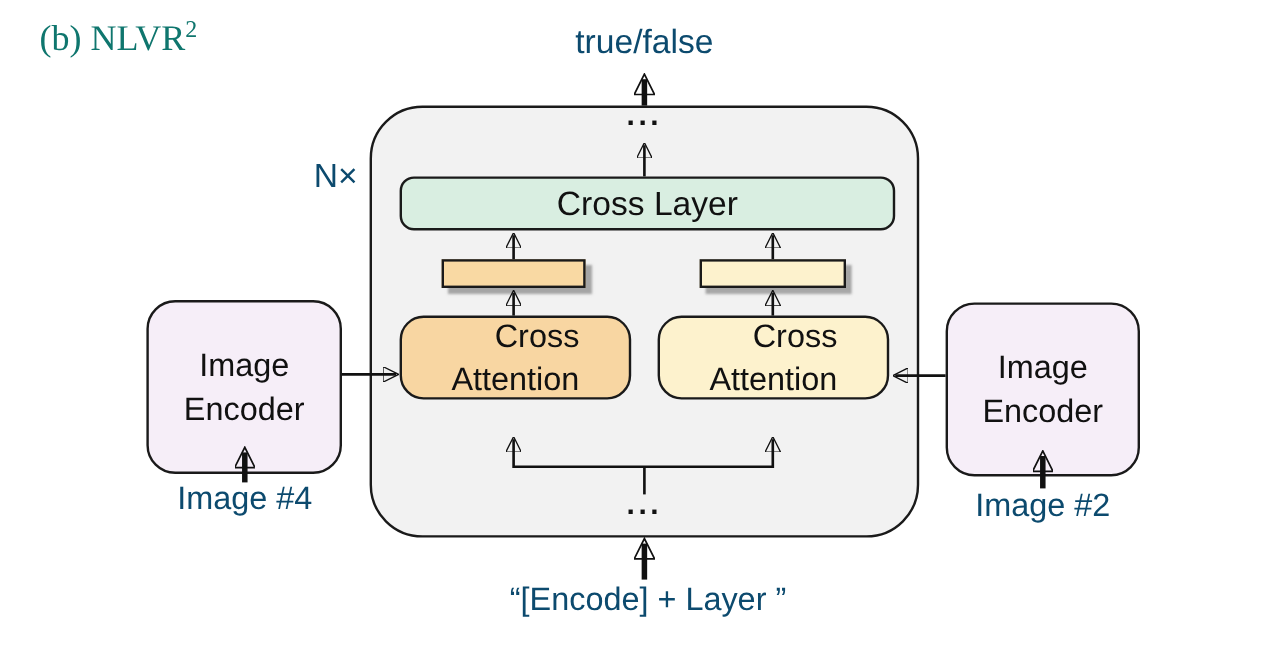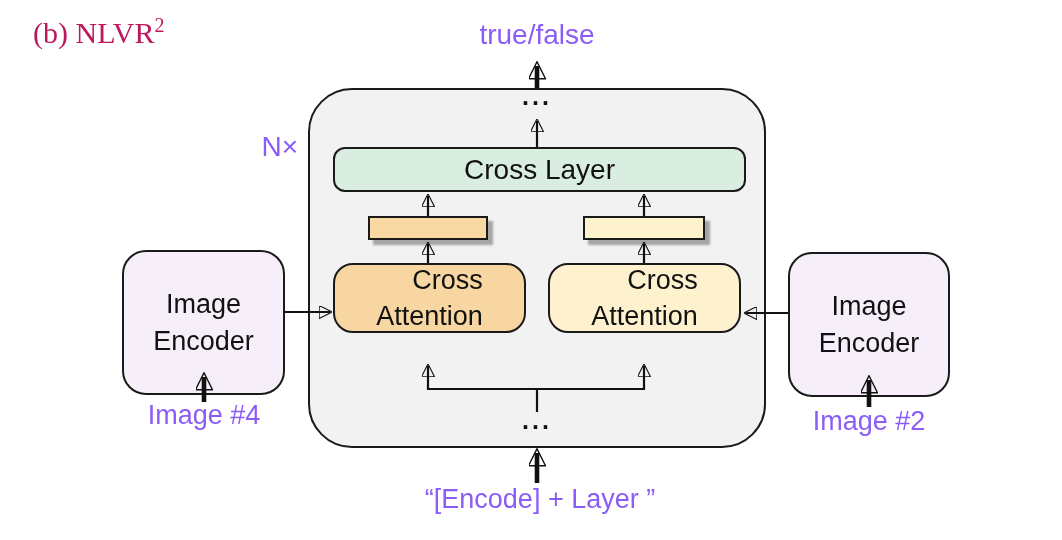--- a/index.html
+++ b/index.html
@@ -2,25 +2,25 @@
 <html style="--container-bg: #f2f2f2; --merge-bg: #d9eee1; --cross-left-bg: #f8d6a2; --cross-right-bg: #fdf2cd; --adapter-left-bg: #f9d9a3; --adapter-right-bg: #fdf2cd; --encoder-bg: #f6eef8;"><head>
 <meta charset="utf-8">
 <style>
   html,body{margin:0;padding:0;background:#ffffff;}
   .figure{
     position:relative;width:1062px;height:540px;background:#ffffff;
     font-family:"Liberation Sans", sans-serif;color:#111;overflow:hidden;
   }
   .abs{position:absolute;box-sizing:border-box;}
   .caption{
-    font-family:"Liberation Serif", serif;font-size:30px;color:#be185d;
+    font-family:"Liberation Serif", serif;font-size:30px;color:#0f766e;
     left:33px;top:14px;
   }
   .caption sup{font-size:20px;}
-  .lbl{font-size:27px;line-height:1.2;color:#8b5cf6;white-space:pre-line;text-align:center;}
+  .lbl{font-size:27px;line-height:1.2;color:#0c4a6e;white-space:pre-line;text-align:center;}
   .out-lbl{left:437px;top:18px;width:200px;font-size:28px;}
   .nx-lbl{left:240px;top:130px;width:58px;text-align:right;font-size:28px;}
   .container{
     left:308px;top:88px;width:458px;height:360px;border:2.2px solid #1a1a1a;
     border-radius:44px;background:var(--container-bg,#f2f2f2);
   }
   .dots{width:60px;text-align:center;font-weight:bold;font-size:25px;letter-spacing:3px;color:#111;}
   .dots-top{left:507px;top:82px;}
   .dots-bottom{left:507px;top:406px;}
   .merge{

